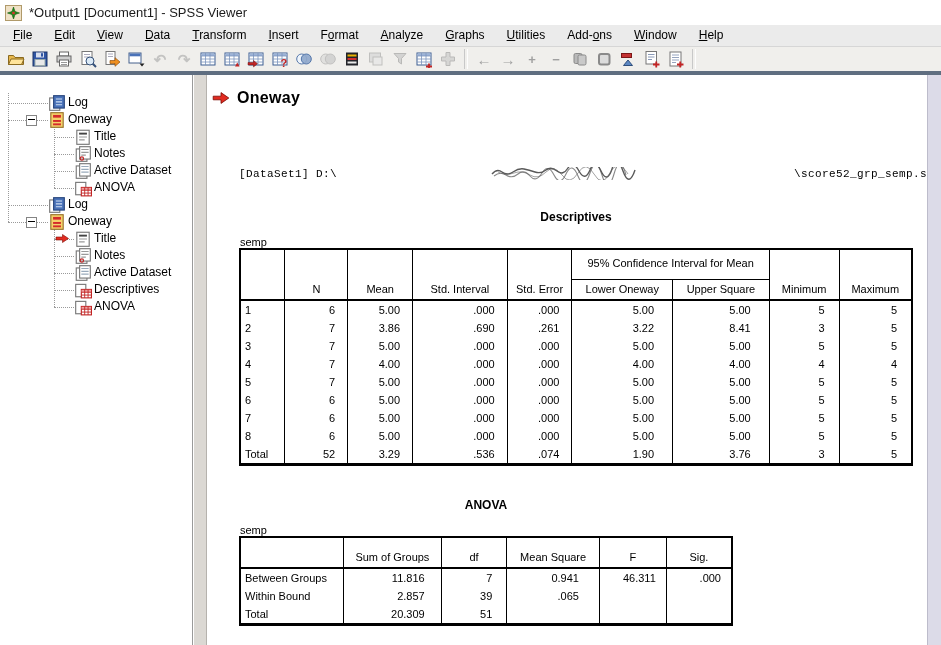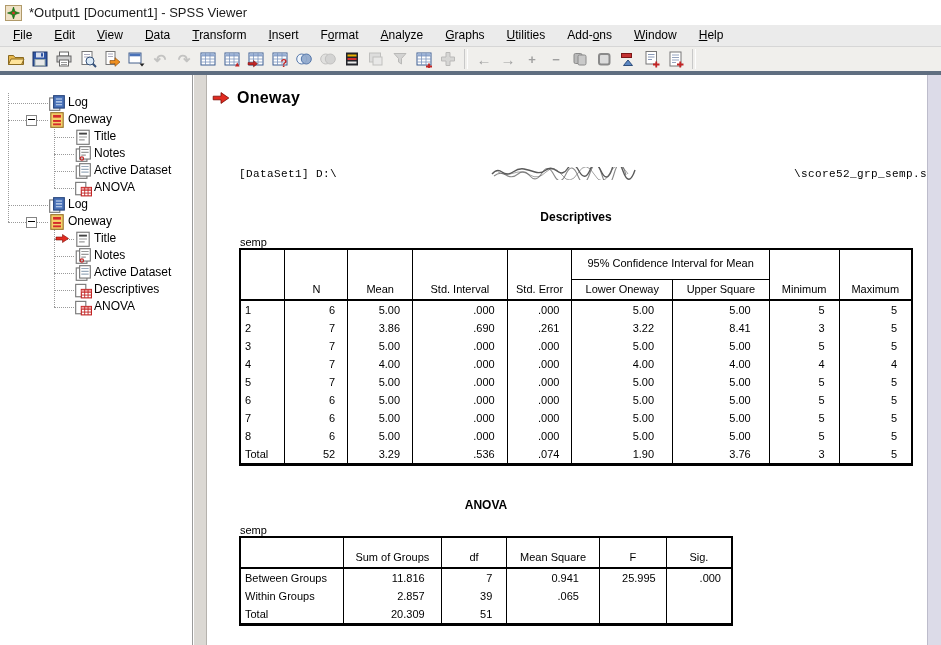--- a/index.html
+++ b/index.html
@@ -661,25 +661,25 @@
                     <th class="">F</th>
                     <th class="">Sig.</th>
                   </tr>
                 </thead>
                 <tbody>
                   <tr style="height:17px">
                     <td class="rowlabel">Between Groups</td>
                     <td class="num">11.816</td>
                     <td class="num">7</td>
                     <td class="num">0.941</td>
-                    <td class="num">25.995</td>
+                    <td class="num">46.311</td>
                     <td class="num">.000</td>
                   </tr>
                   <tr style="height:17px">
-                    <td class="rowlabel">Within Groups</td>
+                    <td class="rowlabel">Within Bound</td>
                     <td class="num">2.857</td>
                     <td class="num">39</td>
                     <td class="num">.065</td>
                     <td class="num"></td>
                     <td class="num"></td>
                   </tr>
                   <tr style="height:17px">
                     <td class="rowlabel">Total</td>
                     <td class="num">20.309</td>
                     <td class="num">51</td>

